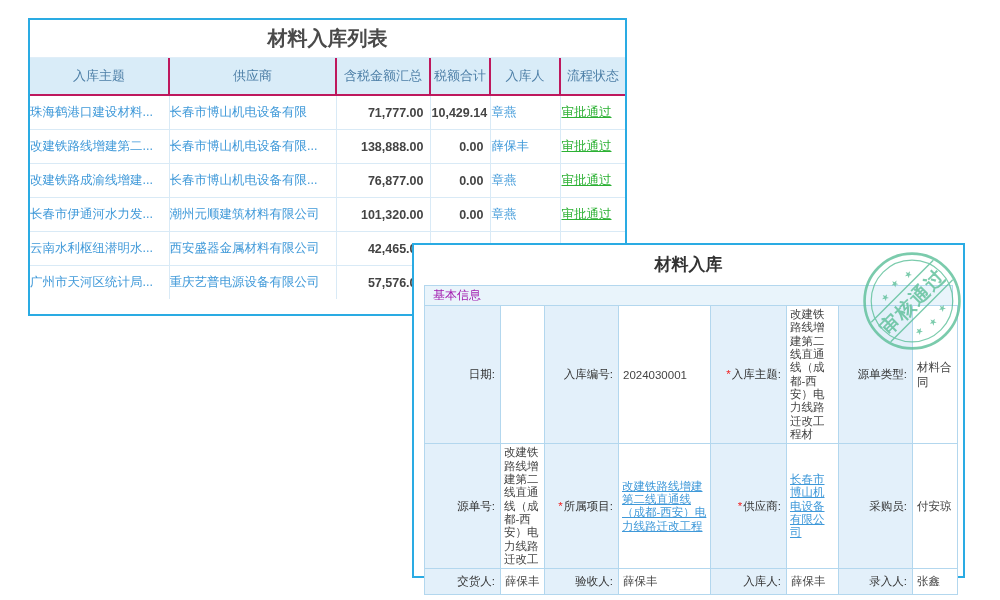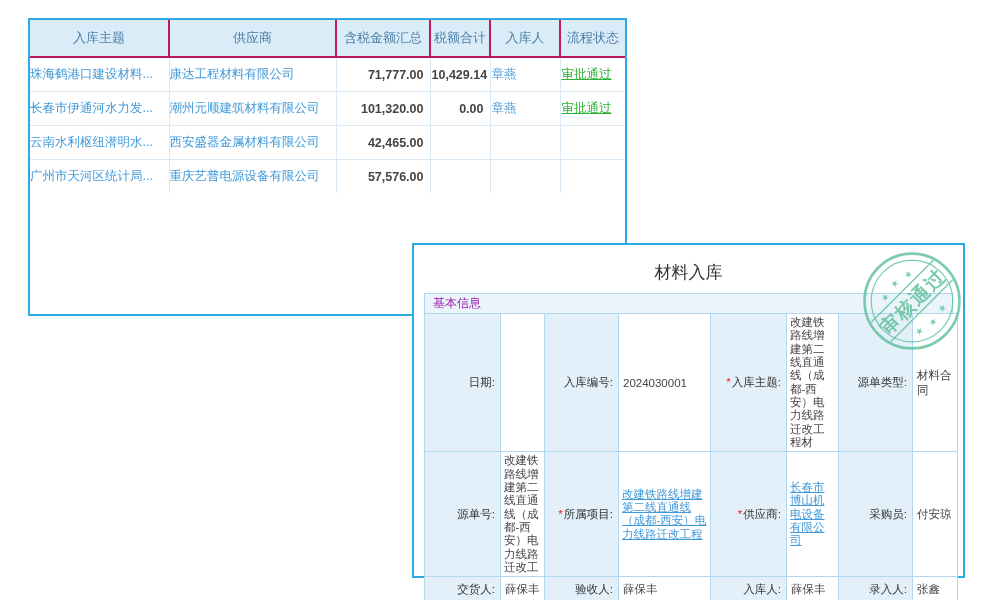--- a/index.html
+++ b/index.html
@@ -19,22 +19,22 @@
              overflow:hidden;white-space:nowrap;}
   .ltable td{height:31px;border:1px solid var(--border-light);font-size:12.5px;color:#444;
              overflow:hidden;white-space:nowrap;}
   .c-subj,.c-sup{padding-left:0;text-align:left;}
   .c-amt,.c-tax{text-align:right;padding-right:6px;font-size:12px;font-weight:bold;color:#333;margin-left:35px;}
   .c-per,.c-st{text-align:left;}
   .lk{color:var(--link);cursor:pointer;}
   .lk-green{color:var(--status-green);text-decoration:underline;cursor:pointer;}
 
   
-  .detail-title{margin:16px 0 8px;height:24px;line-height:24px;text-align:center;
-                font-size:17px;font-weight:normal;color:#333;}
+  .detail-title{margin:8px 0 8px;height:24px;line-height:24px;text-align:center;
+                font-size:17px;font-weight:bold;color:#333;}
   .section-bar{margin:0 10px;border:1px solid var(--form-border);background:var(--section-bg);
                color:#a21caf;font-size:12px;padding:1px 8px;box-sizing:border-box;}
   .ftable{margin:-1px 10px 0;border-collapse:collapse;table-layout:fixed;width:533px;}
   .ftable td{border:1px solid var(--form-border);font-size:11.5px;vertical-align:middle;
              box-sizing:border-box;overflow:hidden;}
   .lab{background:var(--label-bg);text-align:right;color:#333;padding:2px 5px;margin-left:12px;}
   .val{background:#fff;color:#444;text-align:left;padding:2px 4px;word-break:break-all;}
   .wrap{font-size:11px;line-height:1.16;padding:2px 3px;word-break:break-all;}
   .req{color:#f02222;margin-right:1px;}
   .flink{color:var(--link);text-decoration:underline;cursor:pointer;}
@@ -45,20 +45,21 @@
   .stamp .ring{fill:none;stroke:var(--stamp-green);}
   .stamp .bandline{stroke:var(--stamp-green);}
   .stamp text{fill:var(--stamp-green);}
 </style>
 </head>
 <body>
 
 <div class="stage">
 
   <section class="panel list-panel">
+    <h1 class="list-title">材料入库列表</h1>
     <table class="ltable">
       <colgroup>
         <col style="width:139px">
           <col style="width:167px">
           <col style="width:94px">
         <col style="width:60px">
           <col style="width:70px">
           <col style="width:65px">
       </colgroup>
       <thead>
@@ -67,23 +68,39 @@
           <th>供应商</th>
           <th>含税金额汇总</th>
           <th>税额合计</th>
           <th>入库人</th>
           <th>流程状态</th>
         </tr>
       </thead>
       <tbody>
         <tr>
           <td class="c-subj"><span class="lk">珠海鹤港口建设材料...</span></td>
-          <td class="c-sup"><span class="lk">康达工程材料有限公司</span></td>
+          <td class="c-sup"><span class="lk">长春市博山机电设备有限</span></td>
           <td class="c-amt">71,777.00</td>
           <td class="c-tax">10,429.14</td>
+          <td class="c-per"><span class="lk">章燕</span></td>
+          <td class="c-st"><span class="lk-green">审批通过</span></td>
+        </tr>
+        <tr>
+          <td class="c-subj"><span class="lk">改建铁路线增建第二...</span></td>
+          <td class="c-sup"><span class="lk">长春市博山机电设备有限...</span></td>
+          <td class="c-amt">138,888.00</td>
+          <td class="c-tax">0.00</td>
+          <td class="c-per"><span class="lk">薛保丰</span></td>
+          <td class="c-st"><span class="lk-green">审批通过</span></td>
+        </tr>
+        <tr>
+          <td class="c-subj"><span class="lk">改建铁路成渝线增建...</span></td>
+          <td class="c-sup"><span class="lk">长春市博山机电设备有限...</span></td>
+          <td class="c-amt">76,877.00</td>
+          <td class="c-tax">0.00</td>
           <td class="c-per"><span class="lk">章燕</span></td>
           <td class="c-st"><span class="lk-green">审批通过</span></td>
         </tr>
         <tr>
           <td class="c-subj"><span class="lk">长春市伊通河水力发...</span></td>
           <td class="c-sup"><span class="lk">潮州元顺建筑材料有限公司</span></td>
           <td class="c-amt">101,320.00</td>
           <td class="c-tax">0.00</td>
           <td class="c-per"><span class="lk">章燕</span></td>
           <td class="c-st"><span class="lk-green">审批通过</span></td>

